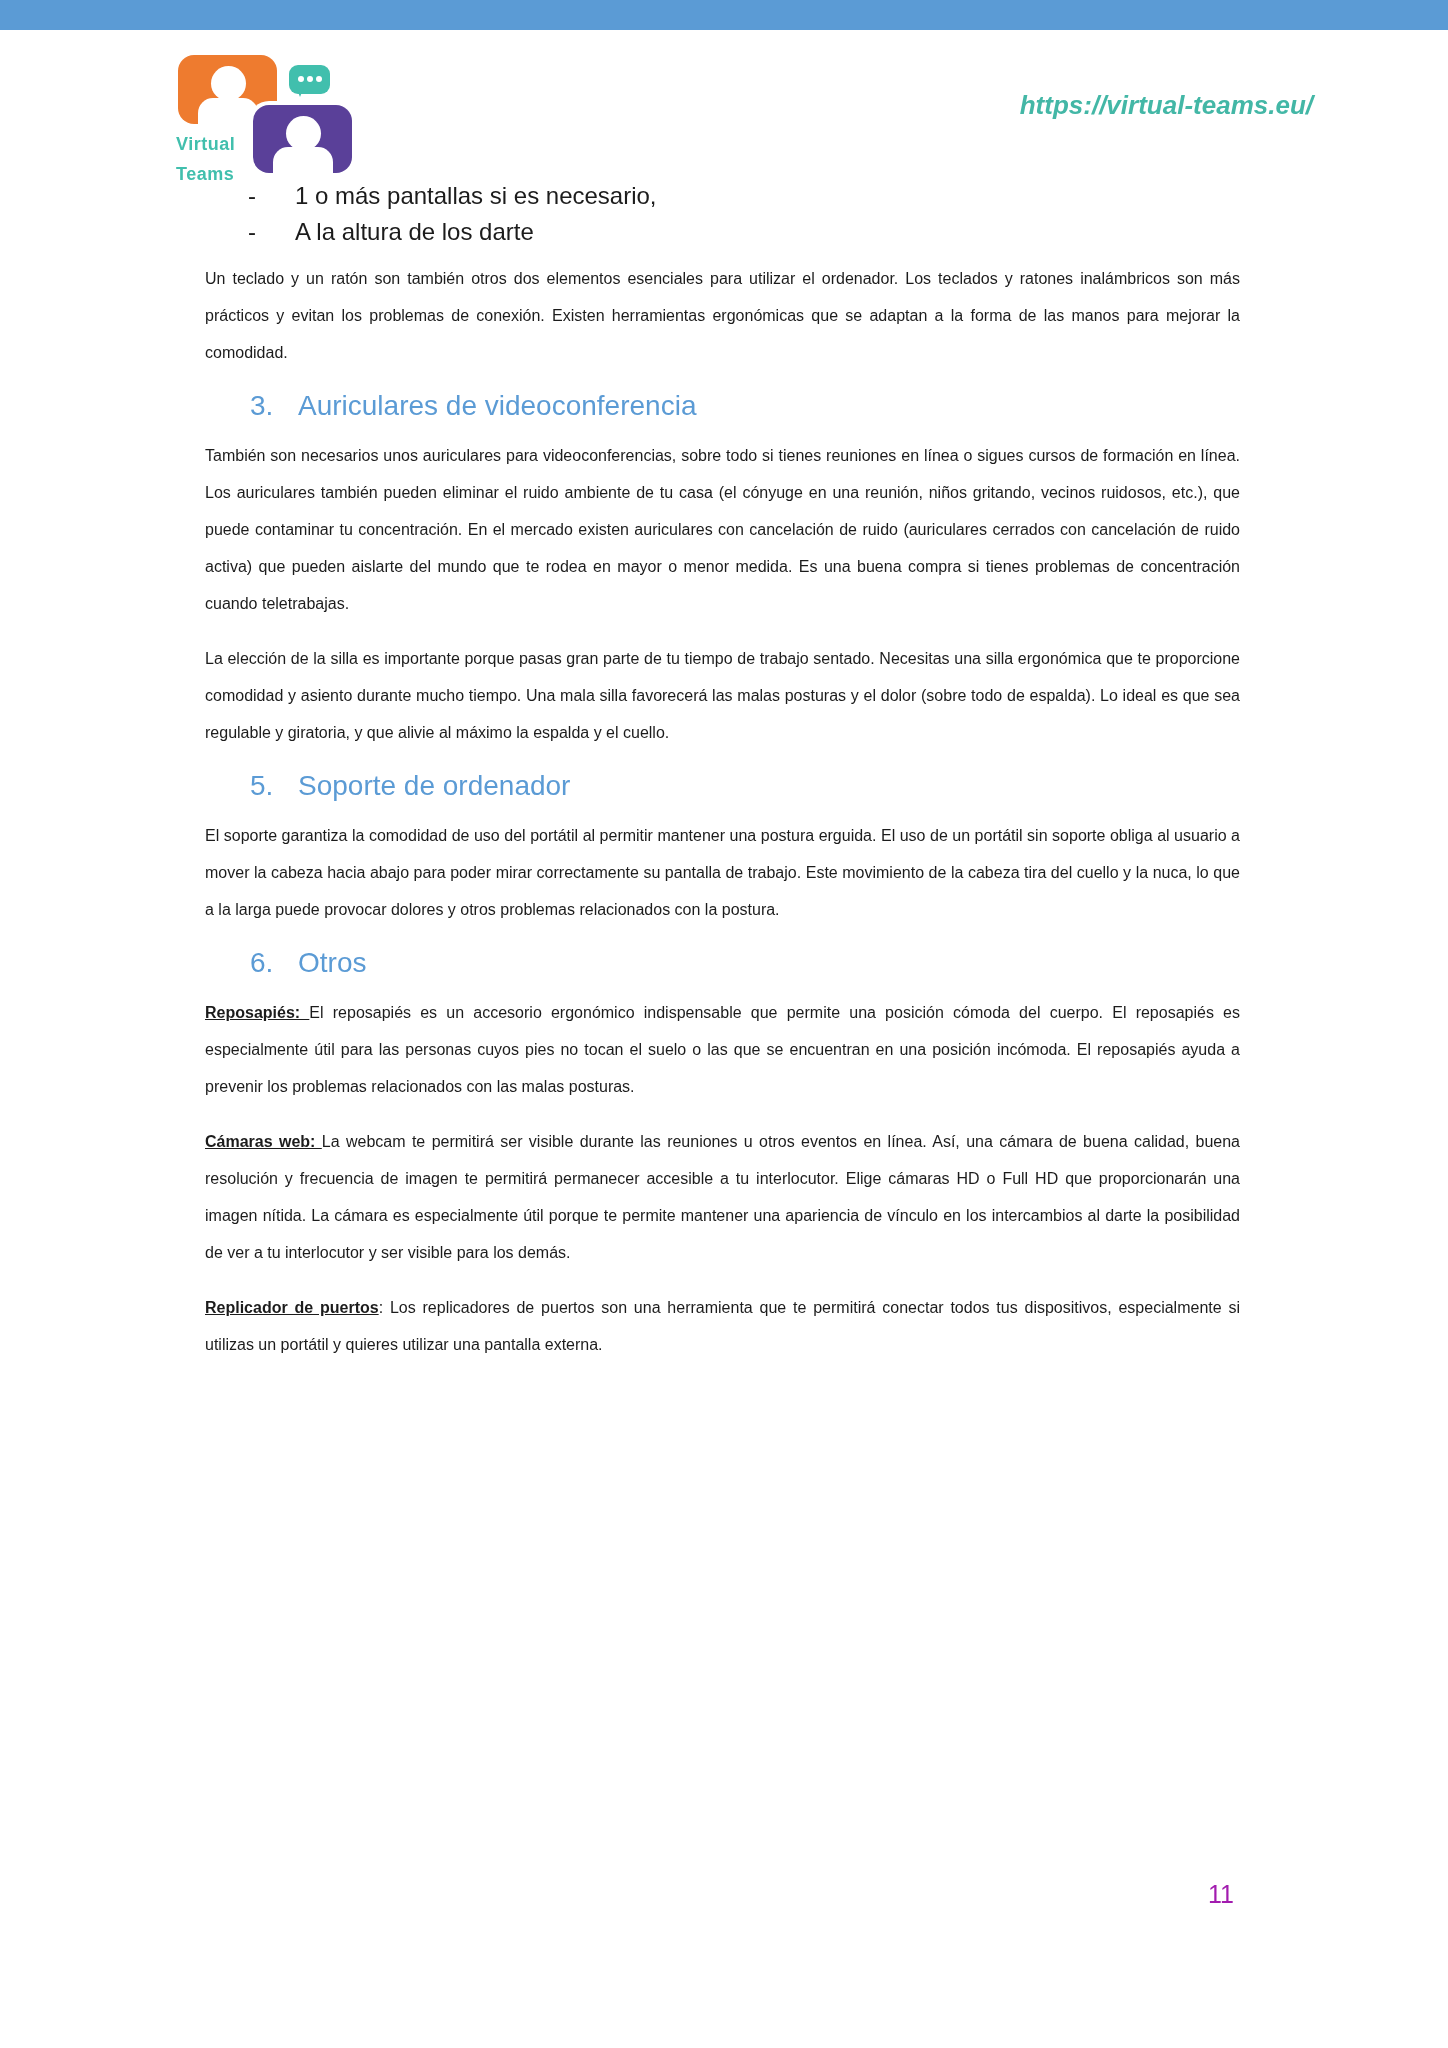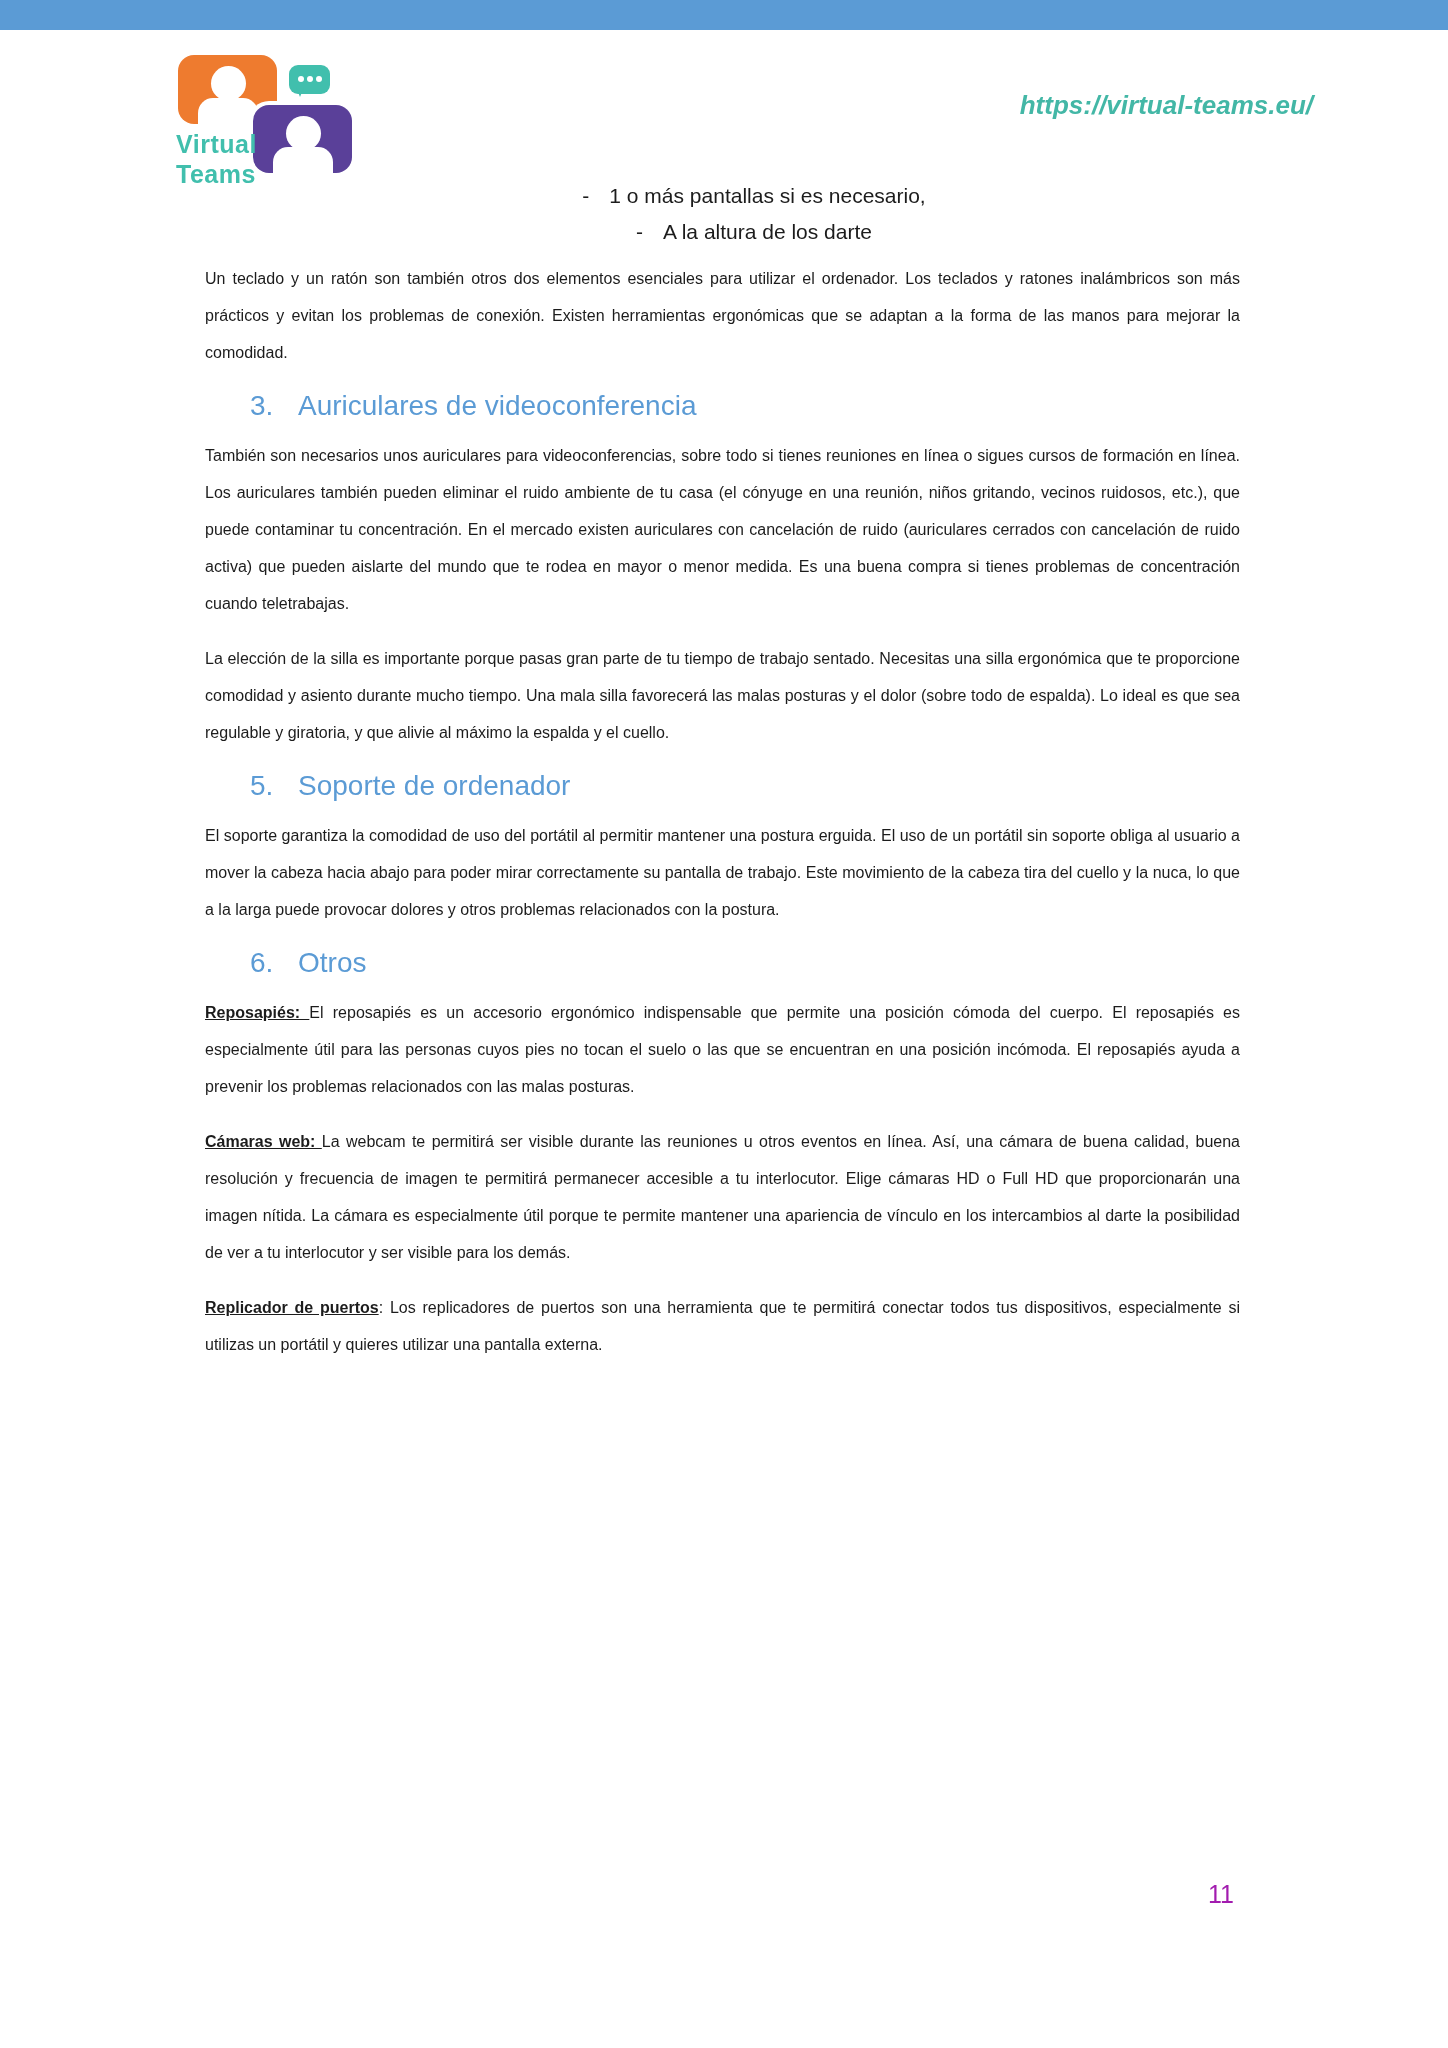--- a/index.html
+++ b/index.html
@@ -44,34 +44,34 @@
     width: 6px; height: 6px; border-radius: 50%;
     background: #ffffff;
     box-shadow: 9px 0 0 #ffffff, 18px 0 0 #ffffff;
   }
   .bubble::after {
     content: ""; position: absolute; bottom: -9px; left: 7px;
     border: 6px solid transparent;
     border-top: 10px solid #41bfad;
     border-left-width: 4px; border-right-width: 4px;
   }
-  .wordmark { position: absolute; left: 0px; top: 76px; color: #41bfad; font-weight: bold; font-size: 25px; line-height: 30px; letter-spacing: 0.5px; }
+  .wordmark { position: absolute; left: 0px; top: 76px; color: #41bfad; font-weight: bold; font-size: 18px; line-height: 30px; letter-spacing: 0.5px; }
   
   .site-url {
     position: absolute; top: 90px; right: 135px;
     font-size: 26px; font-weight: bold; font-style: italic;
     color: #43b7a6; text-decoration: none; text-align: right;
   }
   
   .content {
     position: absolute; left: 205px; top: 178px;
     width: 1035px;
   }
   .bullet-list { margin-bottom: 10px; }
-  .bullet { font-size: 21px; line-height: 36px; padding-left: 43px; text-align: center; }
+  .bullet { font-size: 24px; line-height: 36px; padding-left: 43px; }
   .bullet .dash { display: inline-block; width: 47px; }
   p.body-par {
     font-size: 16px; line-height: 37px;
     text-align: justify; text-align-last: left;
     margin-bottom: 18px;
   }
   .h2 {
     font-size: 28px; line-height: 34px;
     color: #5b9bd5; font-weight: normal;
     padding-left: 45px;

